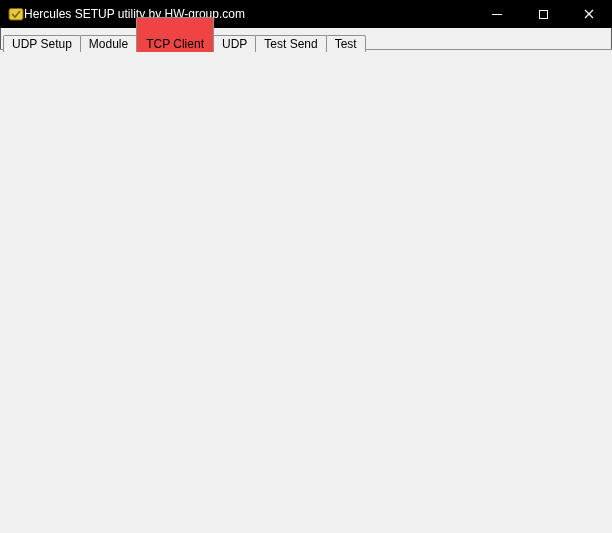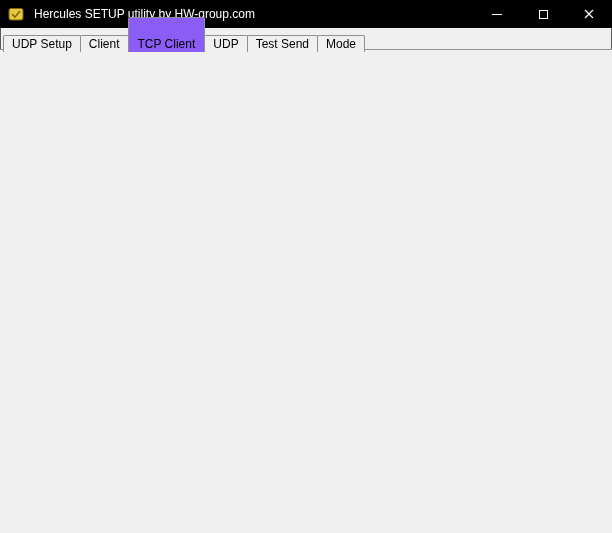--- a/index.html
+++ b/index.html
@@ -5,30 +5,30 @@
   * { box-sizing: border-box; }
   html,body { margin:0; padding:0; }
   body {
     width:612px; height:533px; position:relative; overflow:hidden;
     background:#f0f0f0;
     font-family:"Liberation Sans", sans-serif; font-size:12px; color:#000;
     box-shadow: inset 0 0 0 1px #5a5a5a;
   }
   
   .titlebar { position:absolute; left:0; top:0; width:612px; height:28px; background:#000; display:flex; align-items:center; }
-  .title-text { color:#fff; font-size:12px; margin-left:10px; }
+  .title-text { color:#fff; font-size:12px; margin-left:0; }
   .app-icon { margin-left:8px; }
   .tb-btns { position:absolute; right:0; top:0; height:28px; display:flex; }
   .tb-btn { width:46px; height:28px; display:flex; align-items:center; justify-content:center; }
   .glyph-min { width:10px; height:1px; background:#fff; }
   .glyph-max { width:9px; height:9px; border:1px solid #fff; }
   
   .tabbar { position:absolute; top:31px; left:3px; height:21px; display:flex; align-items:flex-end; z-index:6; }
   .tab { height:17px; line-height:16px; padding:0 8px; background:#f0f0f0; border:1px solid #8f8f8f; border-bottom:none; margin-right:-1px; font-size:12px; border-radius:2px 2px 0 0; }
-  .tab.active { height:21px; line-height:19px; padding:17px 9px; position:relative; z-index:7; background:#8b5cf6; }
+  .tab.active { height:21px; line-height:19px; padding:17px 9px; position:relative; z-index:7; background:#ef4444; }
   .page { position:absolute; left:0; top:49px; width:612px; height:484px; border-top:1px solid #8f8f8f; background:#f0f0f0; z-index:1; }
   
   .lbl { position:absolute; font-size:12px; white-space:nowrap; }
   .group { position:absolute; border:1px solid #b3b3b3; background:#f0f0f0; }
   .legend { position:absolute; top:-8px; left:7px; background:#f0f0f0; padding:0 3px; font-size:12px; white-space:nowrap; }
   .tbx { position:absolute; border:1px solid #7a7a7a; background:#fff; font-family:"Liberation Sans",sans-serif; font-size:12px; padding:1px 4px; color:#000; }
   .tbx.dis { border-color:#c6c6c6; }
   .btn { position:absolute; background:#e1e1e1; border:1px solid #adadad; font-family:"Liberation Sans",sans-serif; font-size:12px; color:#000; display:flex; align-items:center; justify-content:center; gap:4px; padding:0; }
   .btn.default { border:1px solid #38536f; outline:1px dotted #555; outline-offset:-4px; }
   .btn.dis { color:#9f9f9f; }
@@ -62,25 +62,25 @@
     <div class="tb-btn">
       <svg width="10" height="10" viewBox="0 0 10 10">
         <path d="M1 1 L9 9 M9 1 L1 9" stroke="#fff" stroke-width="1.2"></path>
       </svg>
     </div>
   </div>
 </div>
 
 <div class="tabbar">
   <div class="tab">UDP Setup</div>
-  <div class="tab">Client</div>
+  <div class="tab">Module</div>
   <div class="tab active">TCP Client</div>
   <div class="tab">UDP</div>
   <div class="tab">Test Send</div>
-  <div class="tab">Mode</div>
+  <div class="tab">Test</div>
 </div>
 <div class="page"></div>
 
 <div class="lbl" style="left:8px; top:52px;">Received/Sent data</div>
 <div class="databox"><div style="color: rgb(0, 160, 0);">Connecting to 192.168.0.9 ...</div><div style="color: rgb(0, 160, 0);">Connected to 192.168.0.9</div><div><span style="color: rgb(224, 0, 224);">!1PR1+</span><span style="color: rgb(139, 0, 139);">OK</span><span style="color: rgb(224, 0, 224);">!1PR0+</span><span style="color: rgb(139, 0, 139);">OK</span><span style="color: rgb(224, 0, 224);">!1PR1+</span><span style="color: rgb(139, 0, 139);">OK</span><span style="color: rgb(224, 0, 224);">!1PR0+</span><span style="color: rgb(139, 0, 139);">OK</span><span style="color: rgb(224, 0, 224);">!1PR1+</span><span style="color: rgb(139, 0, 139);">OK</span></div><div style="color: rgb(0, 160, 0);">Connection closed</div></div>
 
 <div class="group" style="left:425px; top:58px; width:183px; height:93px;">
   <span class="legend">TCP</span>
   <span class="lbl" style="left:8px; top:10px;">Module IP</span>
   <span class="lbl" style="left:122px; top:10px;">Port</span>

